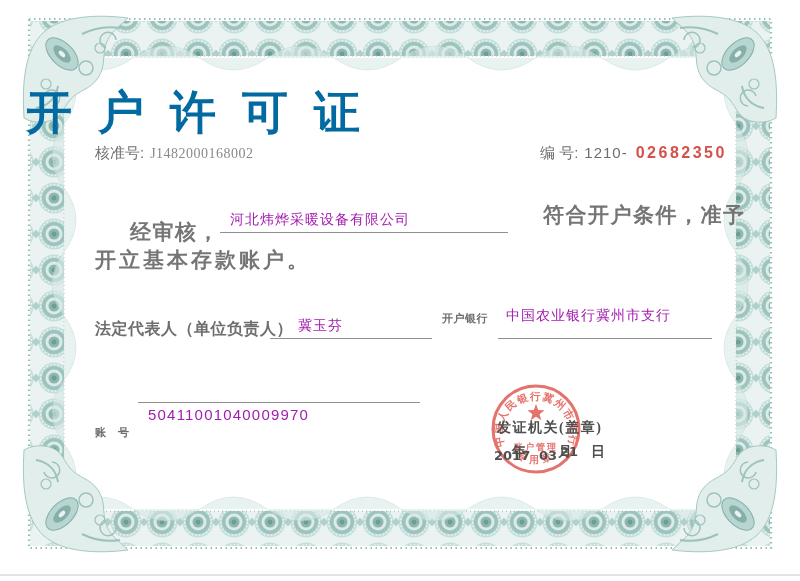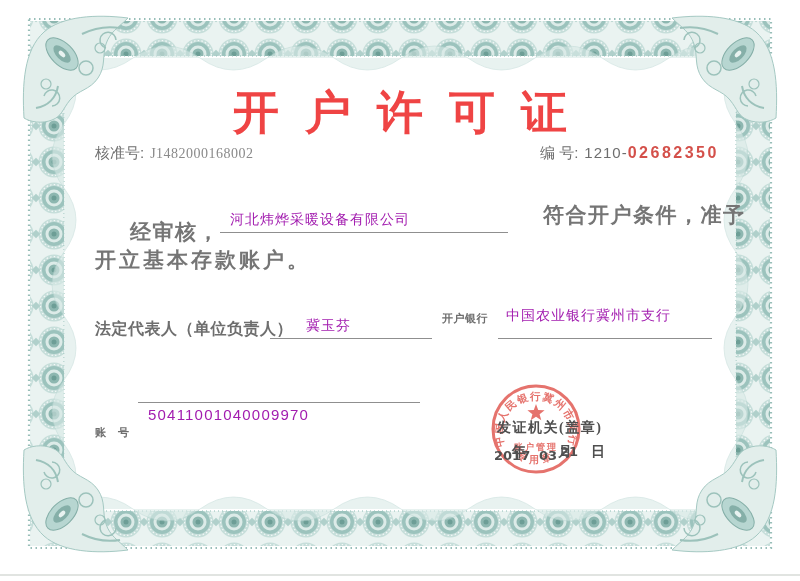--- a/index.html
+++ b/index.html
@@ -5,44 +5,44 @@
   html,body{margin:0;padding:0;background:#ffffff;}
   .page{
     position:relative;width:800px;height:581px;background:#fff;overflow:hidden;
     font-family:"Liberation Sans", sans-serif;
   }
   .abs{position:absolute;}
   .border-svg{position:absolute;left:0;top:0;width:800px;height:581px;}
   .scan-edge{position:absolute;left:0;top:574px;width:800px;height:2px;background:#c9cdc9;opacity:.55;}
 
   .title{
-    position:absolute;top:82px;left:0;right:0;text-align:center;
+    position:absolute;top:82px;left:0;right:0;
     font-family:"Liberation Serif", serif;font-weight:bold;font-size:46px;
-    color:#ef4444;letter-spacing:26px;text-indent:26px;white-space:nowrap;
+    color:#0369a1;letter-spacing:26px;text-indent:26px;white-space:nowrap;
   }
   .meta{font-size:15px;color:#6e6e6e;white-space:nowrap;}
   .meta .value{font-family:"Liberation Serif", serif;color:#8a8a8a;font-size:14px;letter-spacing:.5px;margin-left:6px;}
   .approval{left:95px;top:144px;}
   .serial{left:540px;top:144px;}
   .serial .prefix{color:#6e6e6e;font-size:15px;margin-left:6px;letter-spacing:1px;}
-  .serial .number{color:#d4504a;font-size:16px;font-weight:bold;letter-spacing:2.5px;}
+  .serial .number{color:#d4504a;font-size:16px;font-weight:bold;letter-spacing:2.5px;margin-left:8px;}
 
   .big-label{font-size:21px;font-weight:bold;color:#757575;letter-spacing:1.5px;white-space:nowrap;}
   .review-label{left:130px;top:218px;}
   .approved-text{left:543px;top:201px;text-align:right;}
   .open-account{left:95px;top:246px;letter-spacing:3px;}
 
   .fill-value{font-family:Liberation Sans, sans-serif;color:#a21caf;font-size:14px;letter-spacing:1px;white-space:nowrap;}
   .company-name{left:230px;top:211px;}
   .underline{height:0;border-top:1px solid #8f8f8f;}
   .company-underline{left:220px;top:232px;width:288px;}
 
   .mid-label{font-size:11px;font-weight:bold;color:#6e6e6e;letter-spacing:.5px;white-space:nowrap;}
   .legal-label{left:95px;top:312px;font-size:16px;margin-top:7px;}
-  .legal-value{left:290px;top:317px;padding-left:16px;}
+  .legal-value{left:282px;top:317px;padding-left:16px;}
   .legal-underline{left:270px;top:338px;width:162px;}
   .bank-label{left:442px;top:311px;}
   .bank-value{left:506px;top:307px;}
   .bank-underline{left:498px;top:338px;width:214px;}
 
   .account-label{left:95px;top:377px;margin-top:48px;}
   .account-value{left:148px;top:381px;font-size:15px;letter-spacing:1.2px;margin-top:25px;}
   .account-underline{left:138px;top:402px;width:282px;}
 
   .seal-svg{position:absolute;left:446px;top:349px;width:180px;height:165px;}

